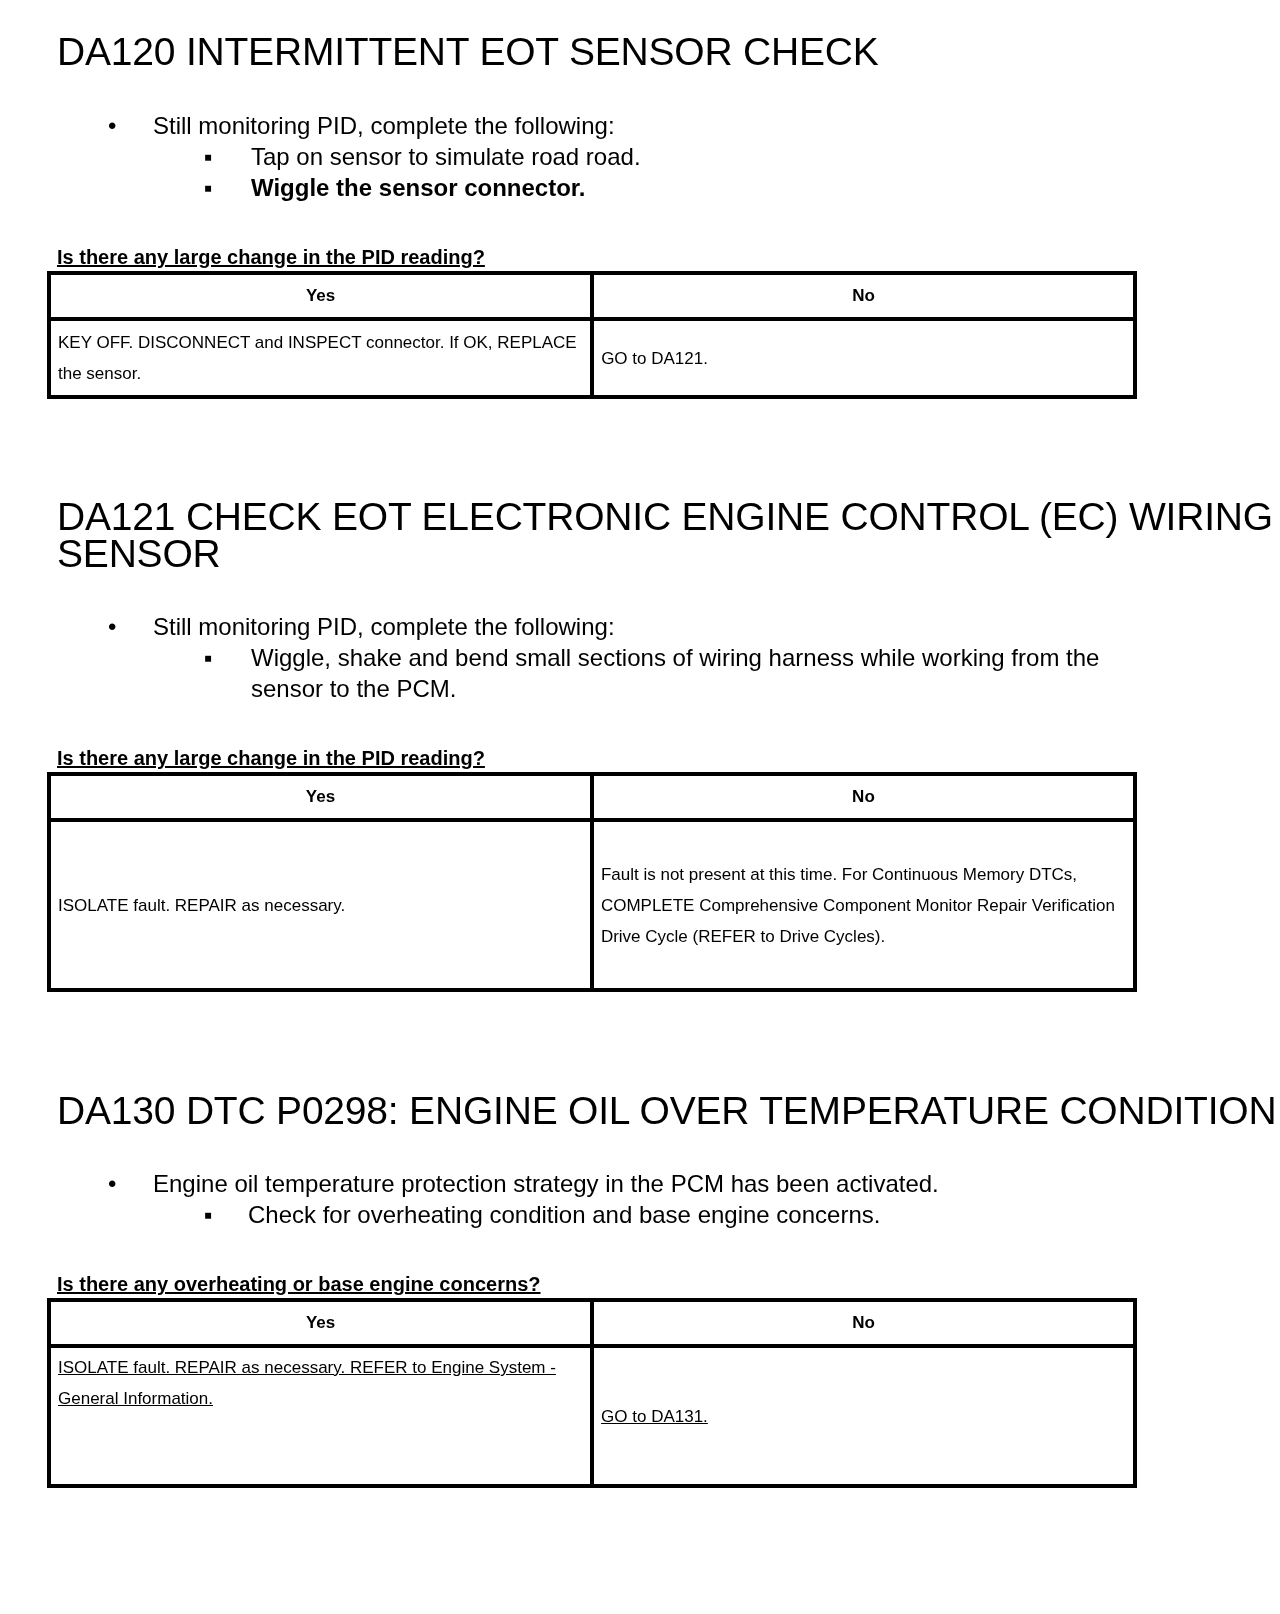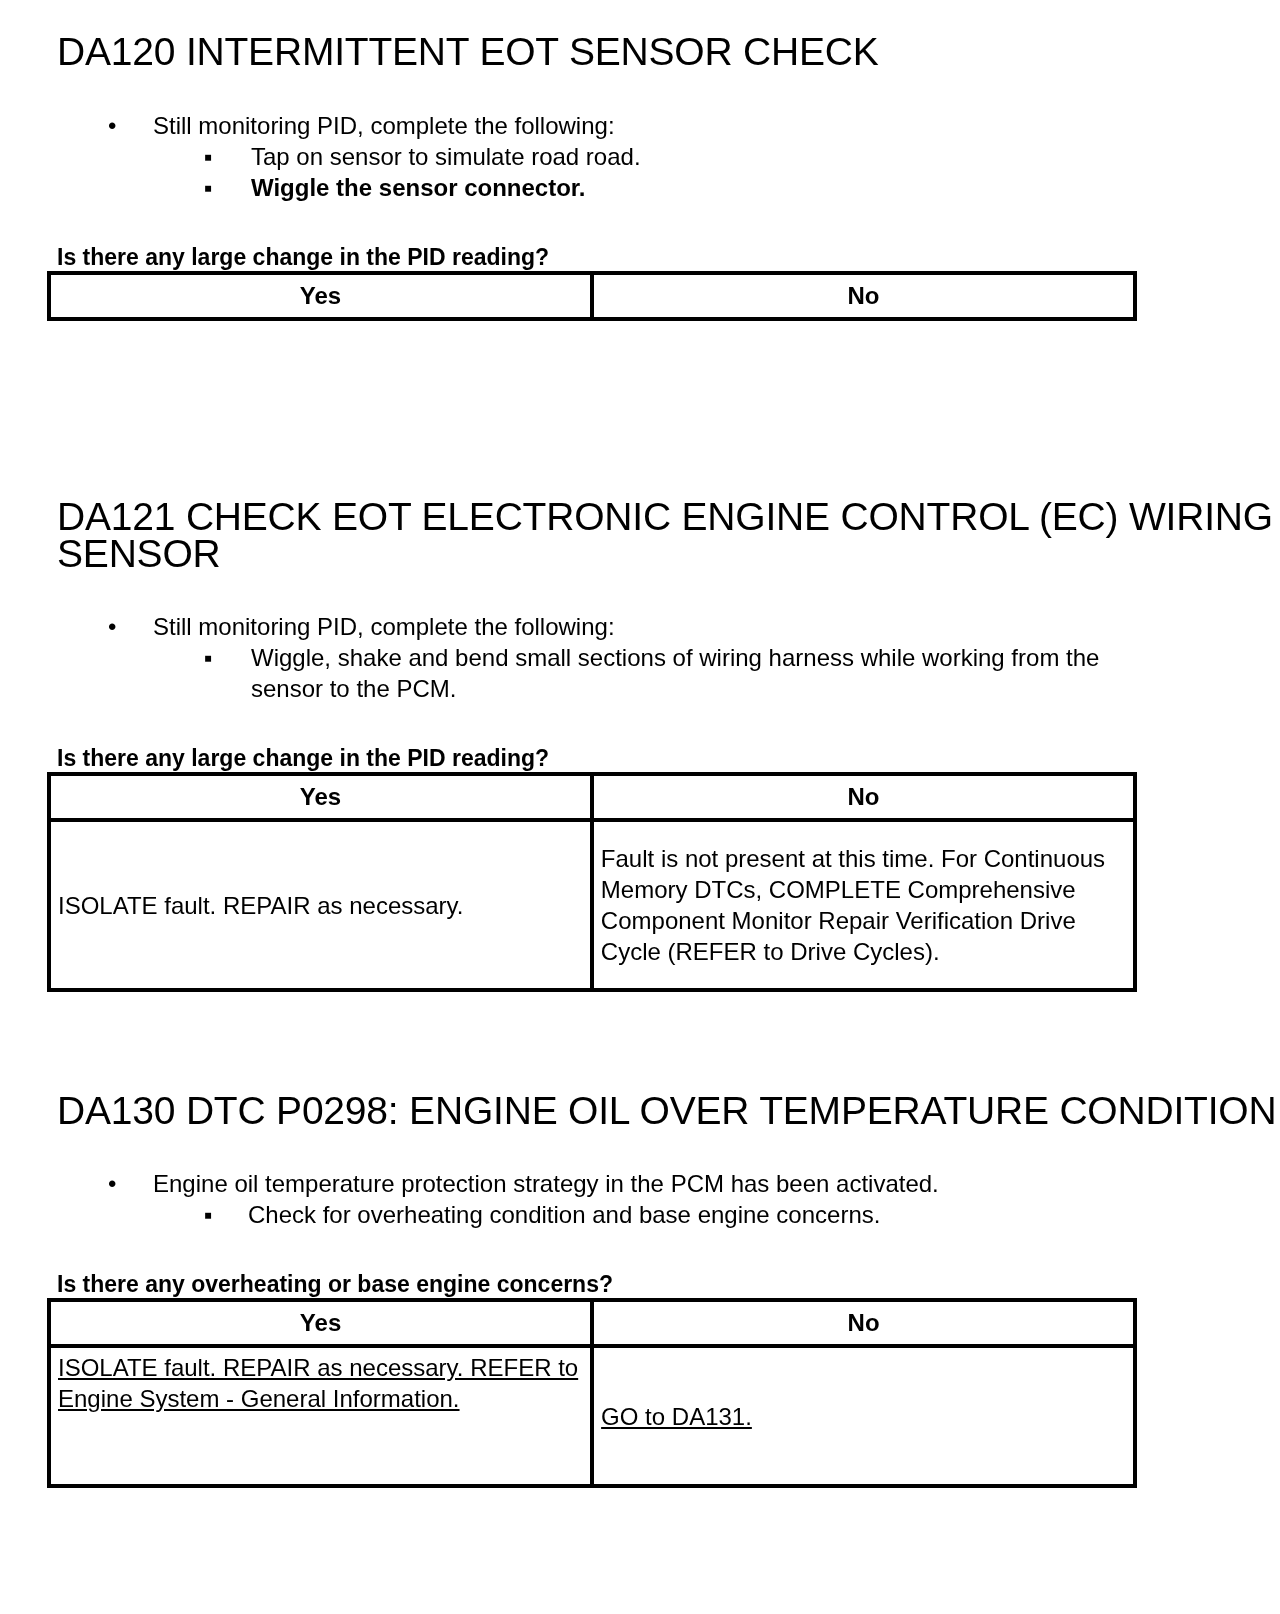--- a/index.html
+++ b/index.html
@@ -8,25 +8,25 @@
       font-family: "Liberation Sans", sans-serif; color: #000;
     }
     .abs { position: absolute; }
     h2 {
       margin: 0; font-weight: normal; font-size: 39px; line-height: 37px;
       letter-spacing: -0.2px;
     }
     .bullet-row { font-size: 24px; line-height: 31px; white-space: nowrap; }
     .bullet-row .dot { position: absolute; left: 0; }
     .bullet-row .txt { position: absolute; }
-    .question { font-size: 23px; font-weight: bold; line-height: 28px; }
+    .question { font-size: 20px; font-weight: bold; line-height: 28px; text-decoration: underline; }
     table.dt {
       position: absolute; left: 47px; width: 1090px;
       border-collapse: collapse; border: 4px solid #000;
-      font-size: 24px;
+      font-size: 17px;
     }
     table.dt th, table.dt td { border: 4px solid #000; padding: 2px 7px; vertical-align: middle; }
     table.dt th { font-weight: bold; text-align: center; height: 42px; padding: 0; }
     table.dt td { line-height: 31px; text-align: left; }
     table.dt col.c1 { width: 545px; }
     table.dt col.c2 { width: 545px; }
   </style>
 </head>
 <body>
 
@@ -49,20 +49,24 @@
 
 <table class="dt" style="top:271px;">
   <colgroup>
       <col class="c1">
       <col class="c2">
     </colgroup>
   <tbody>
       <tr>
     <th>Yes</th>
     <th>No</th>
+  </tr>
+  <tr style="height:78px;">
+    <td>KEY OFF. DISCONNECT and INSPECT connector. If OK, REPLACE the sensor.</td>
+    <td>GO to DA121.</td>
   </tr>
 </tbody>
   </table>
 
 <h2 class="abs" style="left:57px; top:498px;">DA121 CHECK EOT ELECTRONIC ENGINE CONTROL (EC) WIRING</h2>
 <h2 class="abs" style="left:57px; top:535px;">SENSOR</h2>
 
 <div class="abs bullet-row" style="left:108px; top:611px;">
   <span class="dot">•</span>
   <span class="txt" style="left:45px;">Still monitoring PID, complete the following:</span>

